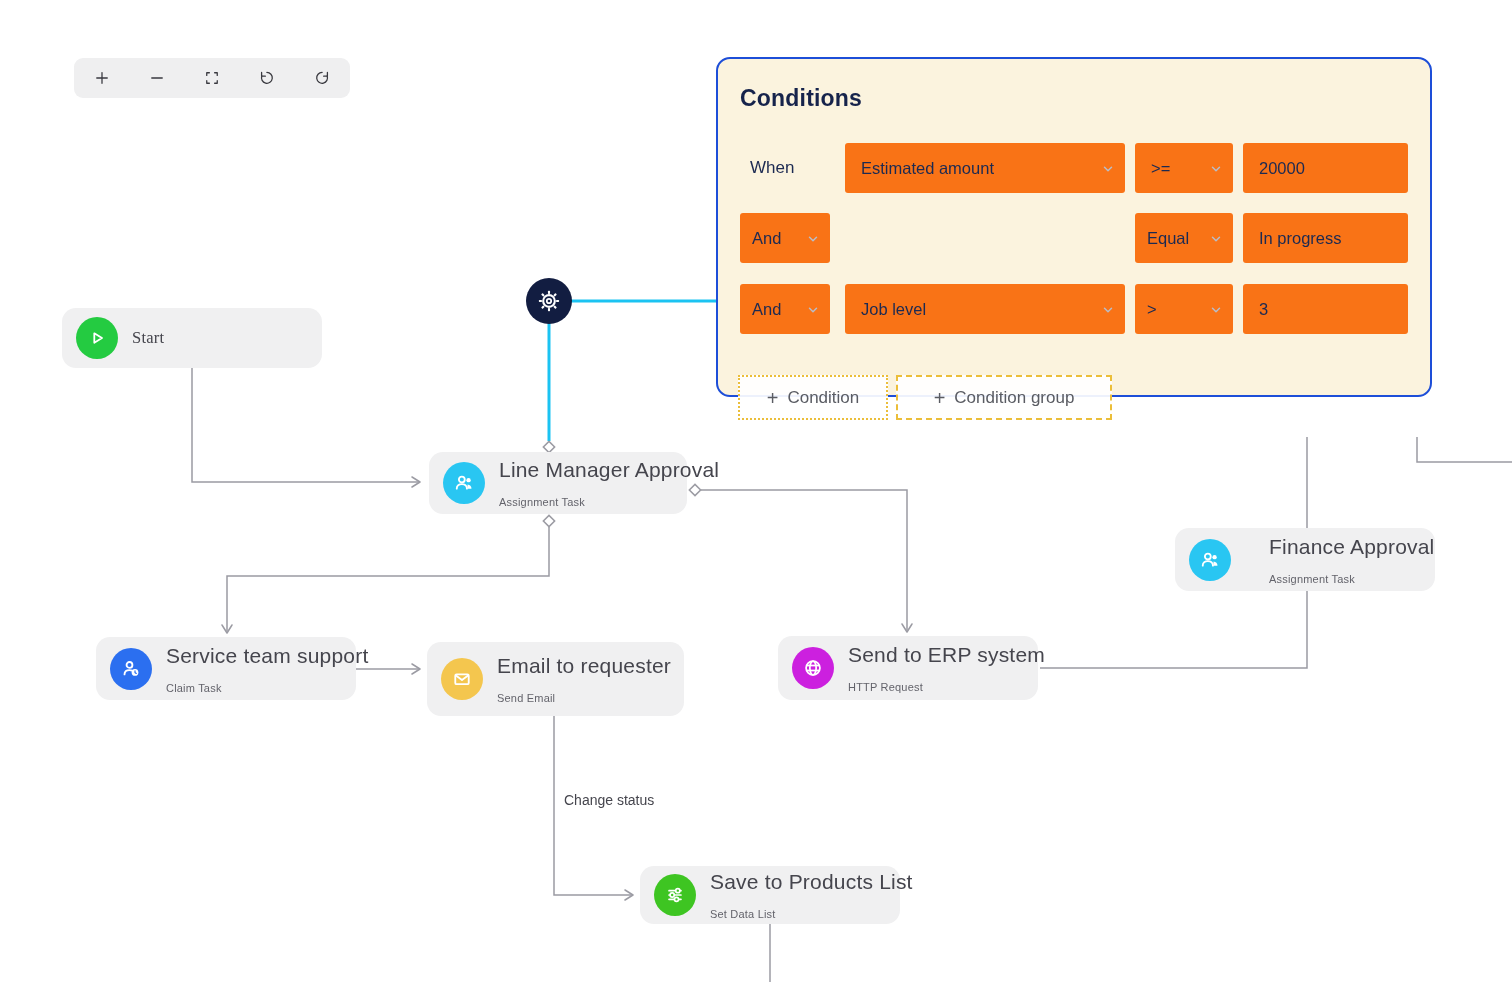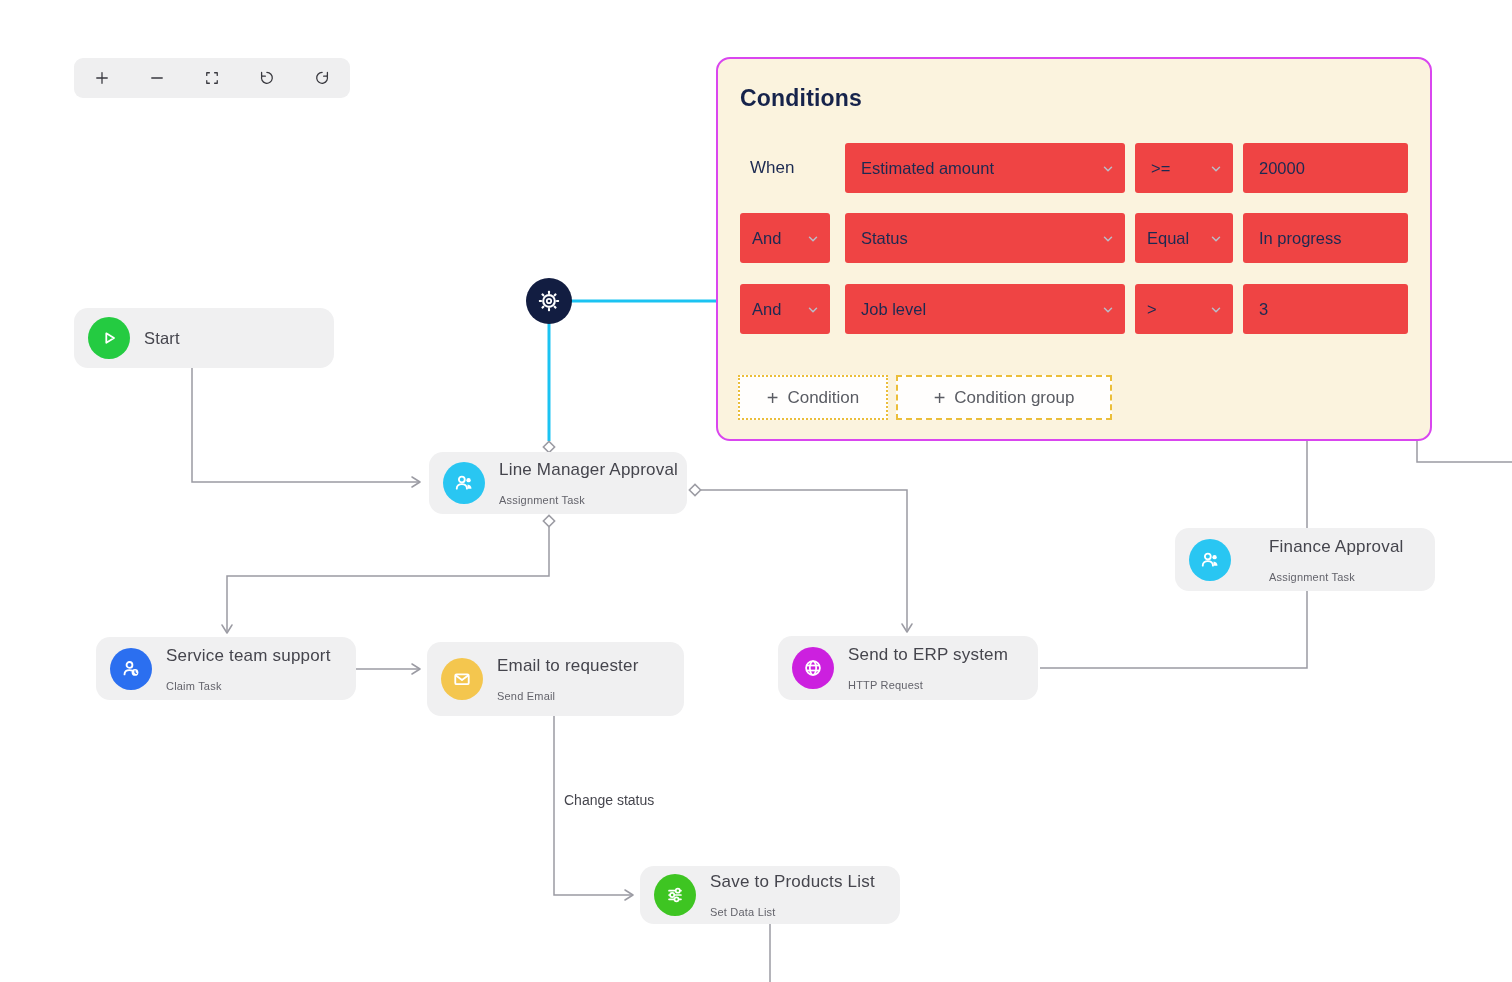--- a/index.html
+++ b/index.html
@@ -25,37 +25,37 @@
   
   .node{
     position:absolute;z-index:2;background:#F0F0F1;border-radius:14px;
     display:flex;align-items:center;box-sizing:border-box;padding-left:14px;
   }
   .nicon{
     flex:0 0 auto;width:42px;height:42px;border-radius:50%;
     display:flex;align-items:center;justify-content:center;
   }
   .ntext{margin-left:14px;display:flex;flex-direction:column;justify-content:center;}
-  .ntitle{font-size:17px;color:#45454D;letter-spacing:.2px;white-space:nowrap;}
+  .ntitle{font-size:21px;color:#45454D;letter-spacing:.2px;white-space:nowrap;}
   .ntitle.big{font-size:16.5px;}
   .nsub{font-size:11px;color:#63636B;margin-top:14px;letter-spacing:.2px;white-space:nowrap;}
   .gear-node{
     position:absolute;left:526px;top:278px;width:46px;height:46px;z-index:3;
     background:#121D41;border-radius:50%;display:flex;align-items:center;justify-content:center;cursor:pointer;
   }
   .edge-label{position:absolute;left:564px;top:792px;z-index:2;font-size:14px;color:#45454D;}
   
   .panel{
-    position:absolute;left:716px;top:57px;width:716px;height:384px;z-index:2;
-    background:#FBF3DE;border:2px solid #d946ef;border-radius:14px;box-sizing:border-box;
+    position:absolute;left:716px;top:57px;width:716px;height:340px;z-index:2;
+    background:#FBF3DE;border:2px solid #1d4ed8;border-radius:14px;box-sizing:border-box;
   }
   .panel-title{position:absolute;left:22px;top:26px;font-size:23px;font-weight:700;color:#16234B;letter-spacing:.2px;}
   .crow{position:absolute;left:0;width:100%;height:50px;}
   .cbox{
-    position:absolute;top:0;height:50px;background:#ef4444;border-radius:3px;box-sizing:border-box;
+    position:absolute;top:0;height:50px;background:#f97316;border-radius:3px;box-sizing:border-box;
     display:flex;align-items:center;font-size:16.5px;color:#1C2A52;cursor:pointer;
   }
   .cbox .txt{margin-left:16px;white-space:nowrap;overflow:hidden;}
   .cbox .chev{position:absolute;right:10px;top:18px;}
   .chev svg{stroke:#B9BDC9;stroke-width:1.7;fill:none;stroke-linecap:round;stroke-linejoin:round;}
   .when-label{position:absolute;left:32px;top:0;height:50px;display:flex;align-items:center;font-size:17px;color:#1C2A52;}
   .val{cursor:text;}
   .addrow{position:absolute;left:0;top:316px;width:100%;height:45px;}
   .addbtn{
     position:absolute;top:0;height:45px;background:rgba(255,255,255,.92);box-sizing:border-box;
@@ -153,26 +153,20 @@
           </svg></span>
     </div>
     <div class="cbox val" style="left:525px;width:165px;">
       <span class="txt">20000</span>
     </div>
   </div>
 
   <div class="crow" style="top:154px;">
     <div class="cbox" style="left:22px;width:90px;">
       <span class="txt" style="margin-left:12px;">And</span>
-      <span class="chev"><svg width="14" height="14" viewBox="0 0 16 16">
-            <path d="M4 6l4 4 4-4"></path>
-          </svg></span>
-    </div>
-    <div class="cbox" style="left:127px;width:280px;">
-      <span class="txt">Status</span>
       <span class="chev"><svg width="14" height="14" viewBox="0 0 16 16">
             <path d="M4 6l4 4 4-4"></path>
           </svg></span>
     </div>
     <div class="cbox" style="left:417px;width:98px;">
       <span class="txt" style="margin-left:12px;">Equal</span>
       <span class="chev"><svg width="14" height="14" viewBox="0 0 16 16">
             <path d="M4 6l4 4 4-4"></path>
           </svg></span>
     </div>
@@ -227,21 +221,21 @@
       <rect x="11.1" y="3.3" width="1.8" height="2.7" rx="0.6" transform="rotate(180 12 12)"></rect>
       <rect x="11.1" y="3.3" width="1.8" height="2.7" rx="0.6" transform="rotate(225 12 12)"></rect>
       <rect x="11.1" y="3.3" width="1.8" height="2.7" rx="0.6" transform="rotate(270 12 12)"></rect>
       <rect x="11.1" y="3.3" width="1.8" height="2.7" rx="0.6" transform="rotate(315 12 12)"></rect>
     </g>
     <circle cx="12" cy="12" r="5" fill="none" stroke="#ffffff" stroke-width="1.8"></circle>
     <circle cx="12" cy="12" r="1.9" fill="none" stroke="#ffffff" stroke-width="1.5"></circle>
   </svg>
 </div>
 
-<div class="node" style="left:74px;top:308px;width:260px;height:60px;">
+<div class="node" style="left:62px;top:308px;width:260px;height:60px;font-family:Liberation Serif, serif;">
   <div class="nicon" style="background:#24CB41;">
     <svg width="24" height="24" viewBox="0 0 24 24">
         <path d="M9.3 7.3 L17 12 L9.3 16.7 Z" fill="none" stroke="#ffffff" stroke-width="1.8" stroke-linejoin="round"></path>
       </svg>
   </div>
   <div class="ntext">
       <div class="ntitle big">Start</div>
     </div>
 </div>
 

